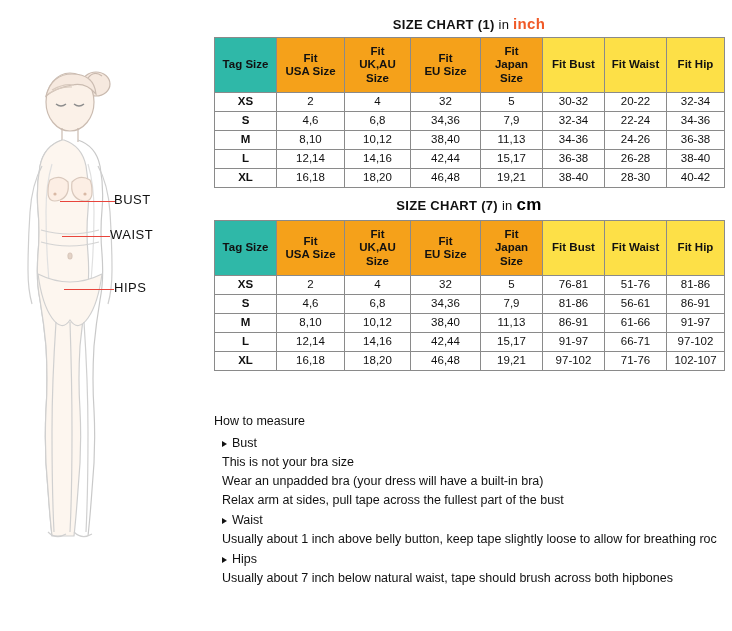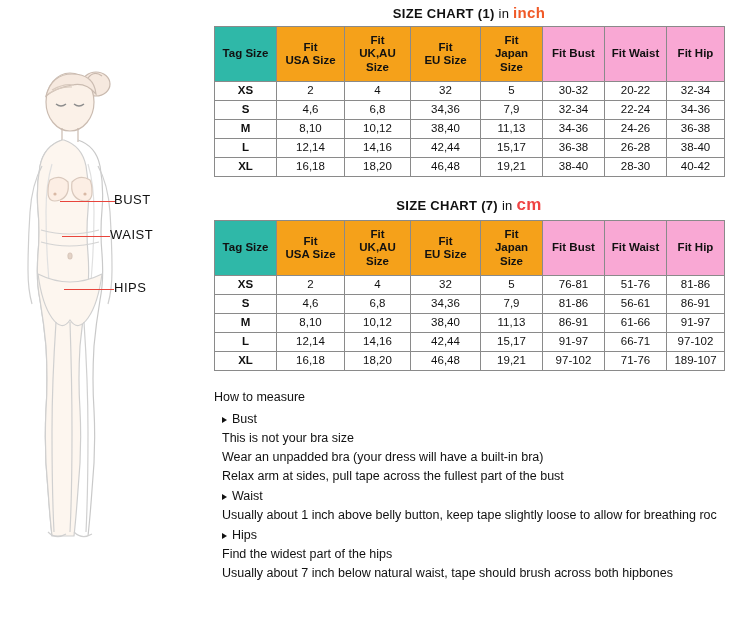--- a/index.html
+++ b/index.html
@@ -30,38 +30,38 @@
   .lbl-waist{left:110px;top:227px;}
   .lbl-hips{left:114px;top:280px;}
 
   .measure-line{position:absolute;height:1px;background:#e8453c;}
   .line-bust{left:60px;top:201px;width:55px;}
   .line-waist{left:62px;top:236px;width:48px;}
   .line-hips{left:64px;top:289px;width:50px;}
 
   
   .chart-block{position:absolute;left:214px;width:510px;}
-  .chart1{top:4px;}
+  .chart1{top:15px;}
   .chart2{top:195px;}
 
   .chart-title{
     text-align:center;
     font-size:13px;
     font-weight:bold;
     color:#111;
     margin-bottom:5px;
     letter-spacing:.3px;
   }
   .chart-title .unit-in{
     color:#f05a28;
     font-size:15px;
     font-weight:bold;
   }
   .chart-title .unit-cm{
-    color:#ef4444;
+    color:#000000;
     font-size:17px;
     font-weight:bold;
   }
   .chart-title .in-word{font-weight:normal;color:#111;font-size:13px;}
 
   table.size-table{
     border-collapse:collapse;
     width:510px;
     table-layout:fixed;
     border:1px solid #777;
@@ -74,40 +74,40 @@
     color:#111;
     line-height:1.15;
   }
   thead th{
     height:52px;
     font-weight:bold;
     font-size:11.5px;
   }
   .th-tag{background:#2fb8a8;}
   .th-orange{background:#f5a11a;}
-  .th-yellow{background:#f9a8d4;}
+  .th-yellow{background:#fde047;}
   tbody td{
     height:16px;
     background:#ffffff;
   }
   tbody td.first-col{font-weight:bold;}
 
   
   col.c-tag{width:62px;}
   col.c-usa{width:68px;}
   col.c-uk{width:66px;}
   col.c-eu{width:70px;}
   col.c-jp{width:62px;}
   col.c-bust{width:62px;}
   col.c-waist{width:62px;}
   col.c-hip{width:58px;}
 
   
   .howto{
-    position:absolute;left:214px;top:388px;width:516px;
+    position:absolute;left:214px;top:412px;width:516px;
     font-size:12.5px;color:#111;line-height:1.52;
   }
   .howto-title{margin-bottom:3px;}
   .howto-group{margin-top:1px;}
   .howto-head{margin-left:8px;}
   .howto-head .tri{
     display:inline-block;
     width:0;height:0;
     border-left:5px solid #111;
     border-top:3.5px solid transparent;
@@ -380,21 +380,21 @@
           <td>97-102</td>
         </tr>
         <tr>
           <td class="first-col">XL</td>
           <td>16,18</td>
           <td>18,20</td>
           <td>46,48</td>
           <td>19,21</td>
           <td>97-102</td>
           <td>71-76</td>
-          <td>189-107</td>
+          <td>102-107</td>
         </tr>
       </tbody>
     </table>
   </div>
 
   <div class="howto">
     <div class="howto-title">How to measure</div>
 
     <div class="howto-group">
       <div class="howto-head">
@@ -409,18 +409,17 @@
       <div class="howto-head">
         <span class="tri"></span><span>Waist</span>
       </div>
       <div class="howto-line">Usually about 1 inch above belly button, keep tape slightly loose to allow for breathing roc</div>
     </div>
 
     <div class="howto-group">
       <div class="howto-head">
         <span class="tri"></span><span>Hips</span>
       </div>
-      <div class="howto-line">Find the widest part of the hips</div>
       <div class="howto-line">Usually about 7 inch below natural waist, tape should brush across both hipbones</div>
     </div>
   </div>
 
 </div>
 
 </body></html>

